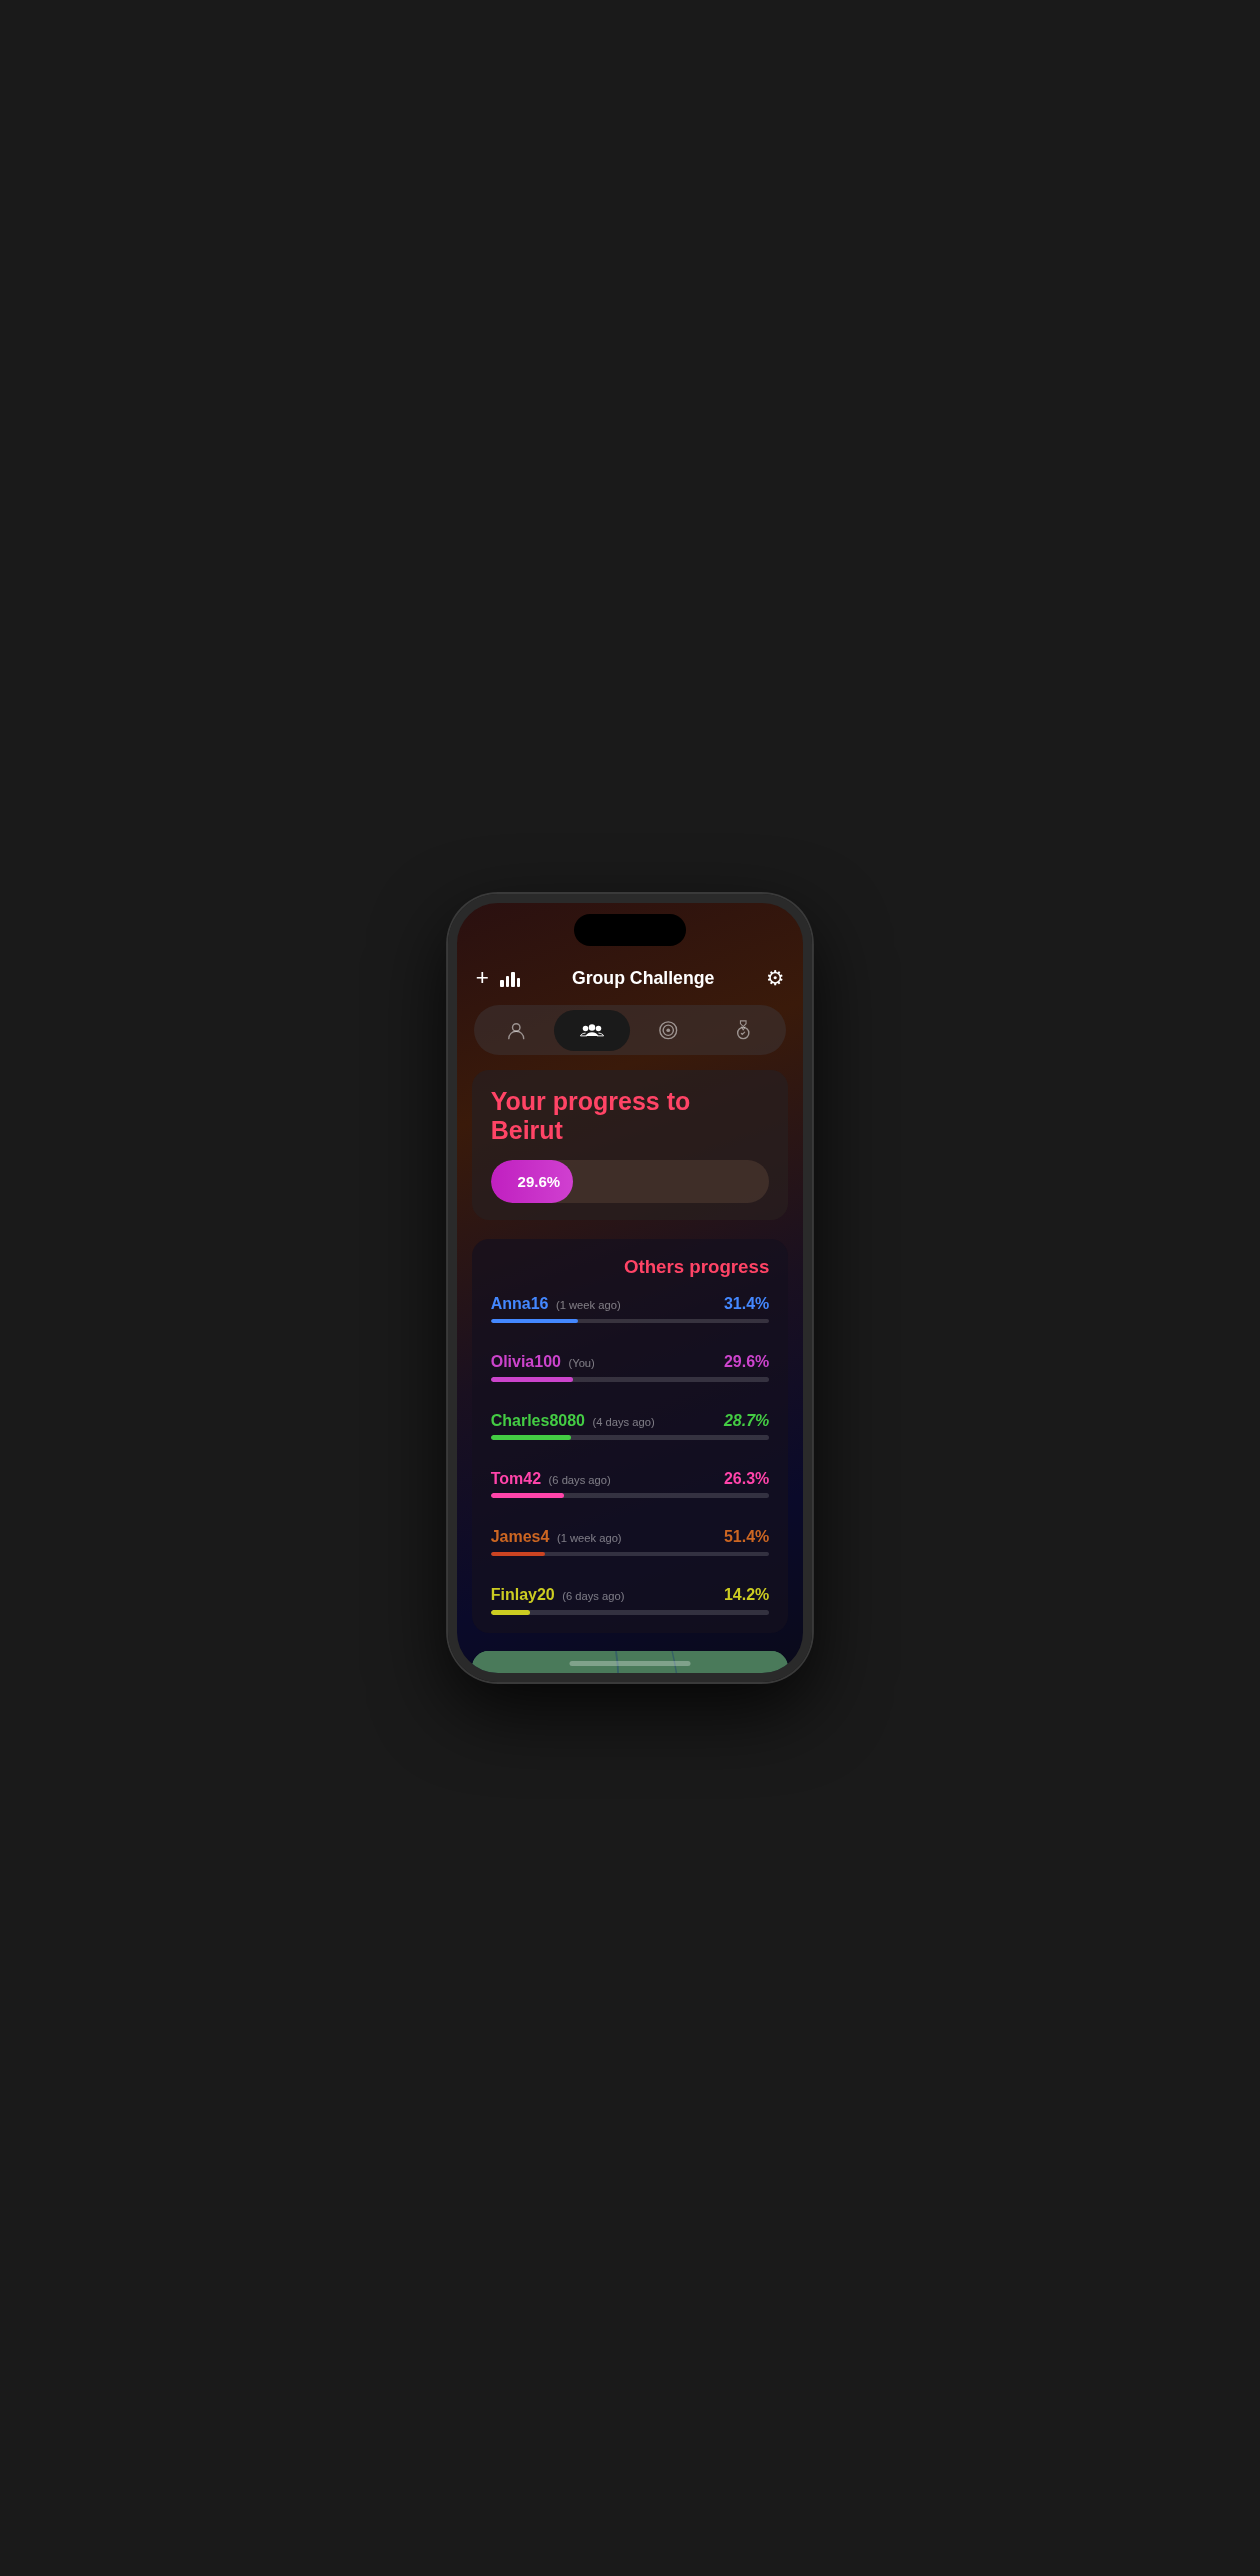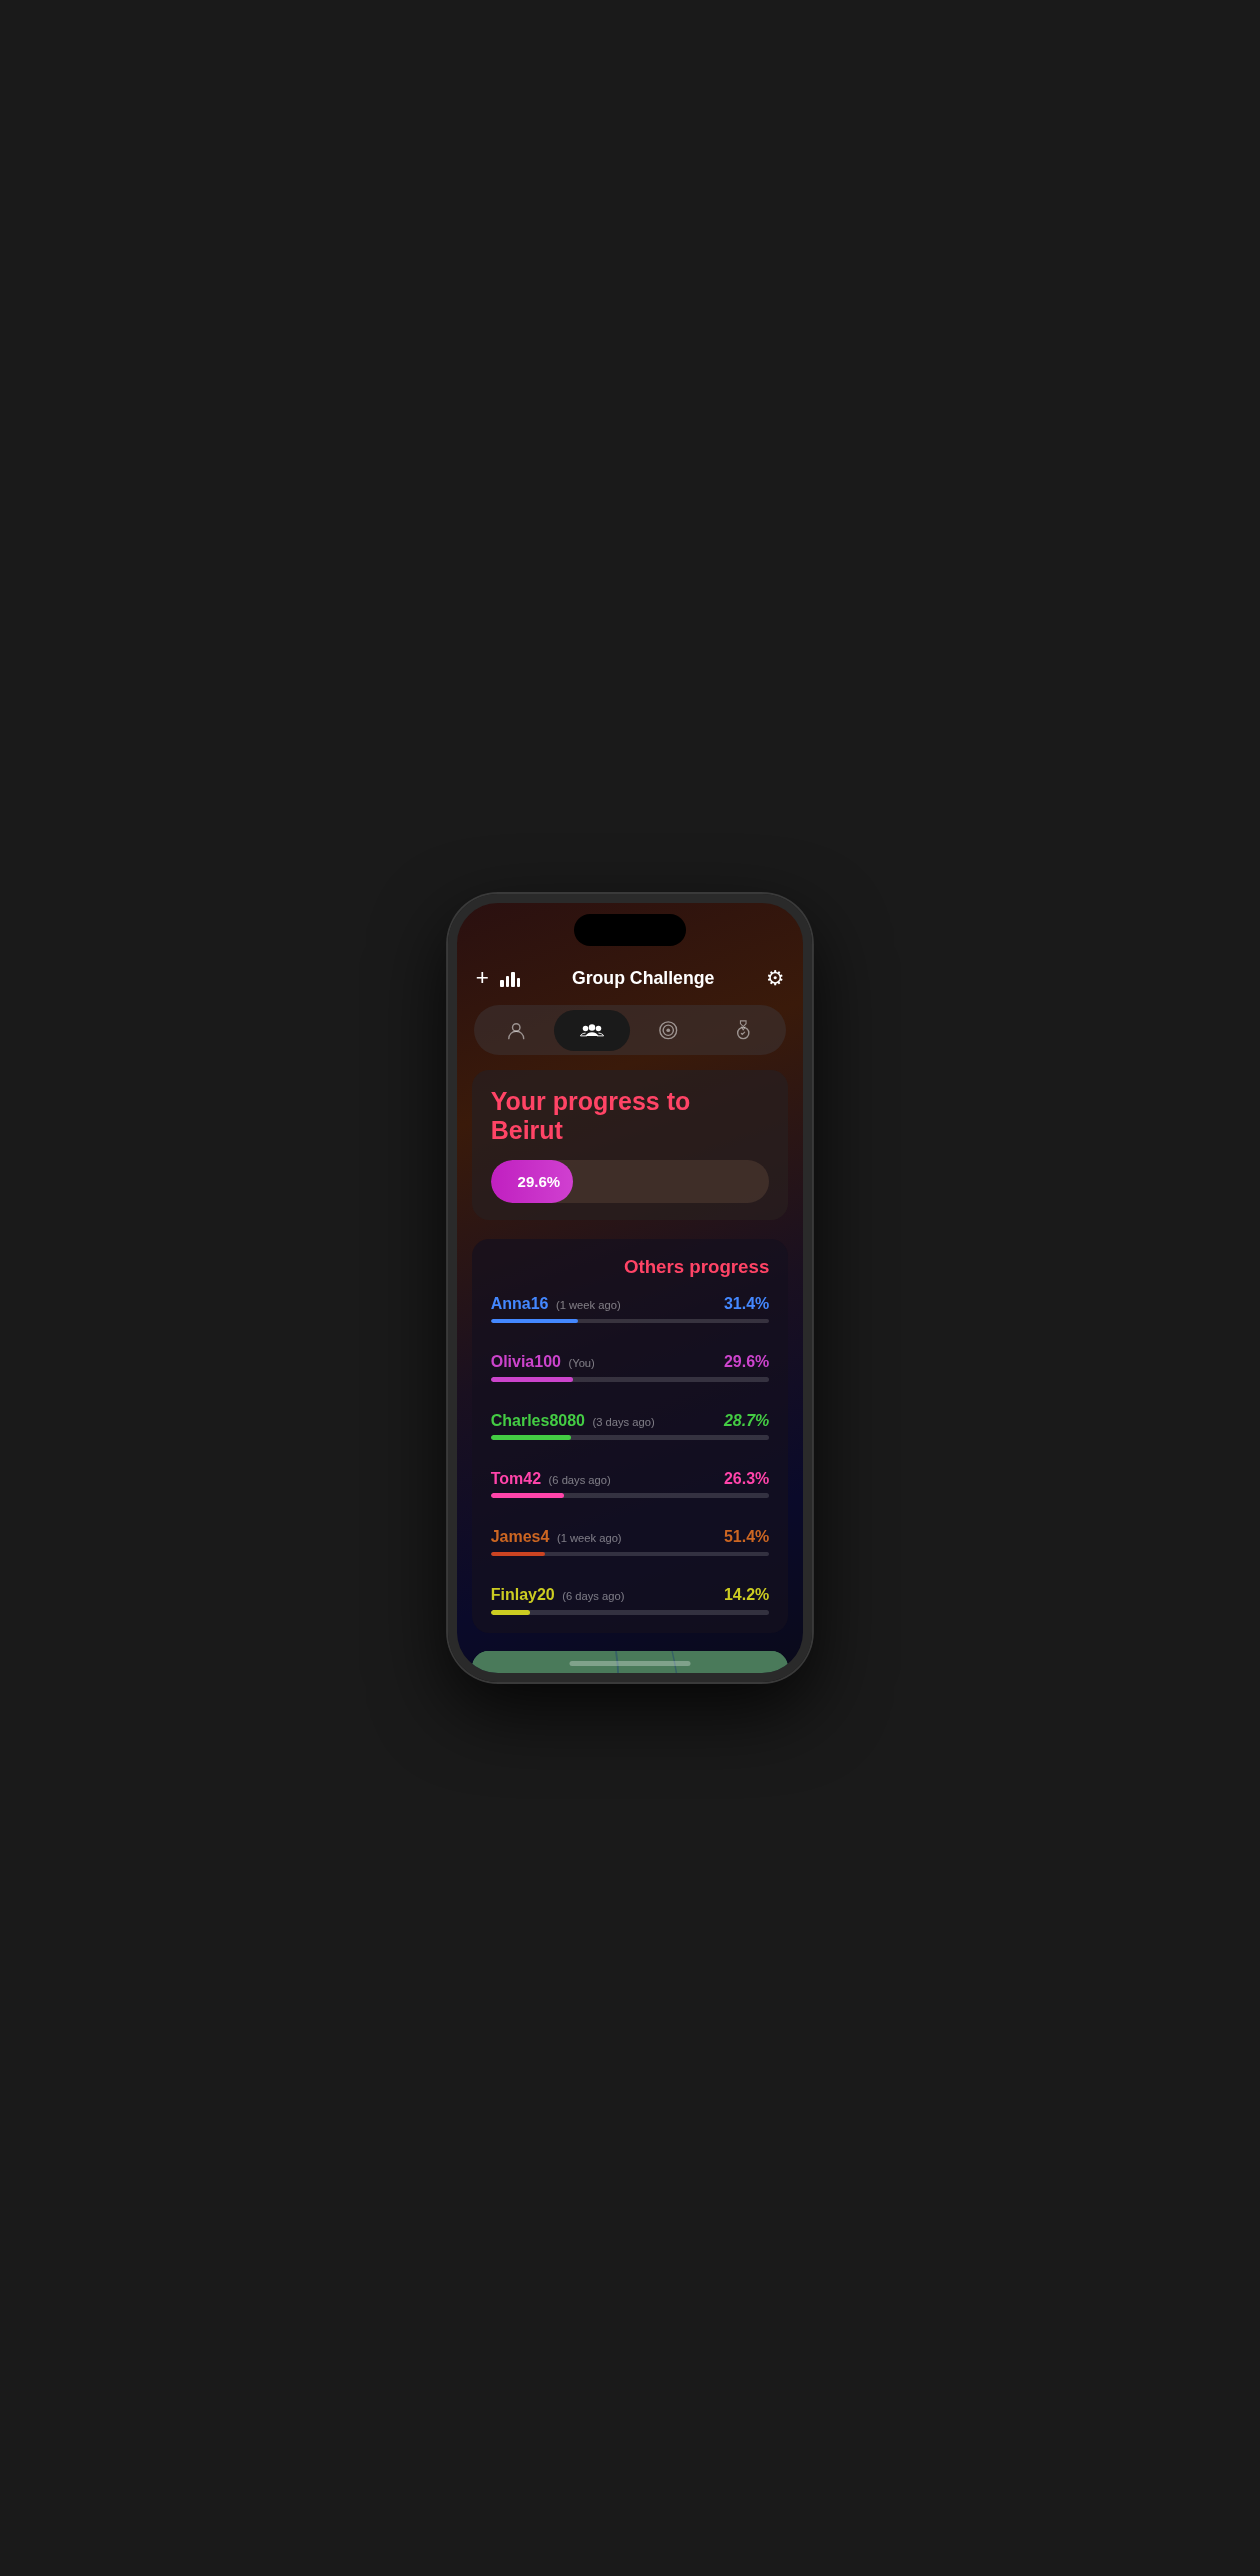--- a/index.html
+++ b/index.html
@@ -436,21 +436,21 @@
         </div>
         <div class="user-bar-outer">
           <div class="user-bar-fill" style="width: 29.6%; background: #cc44cc;"></div>
         </div>
       </div>
 
       <div class="user-row">
         <div class="user-row-header">
           <div class="user-name-group">
             <span class="user-name" style="color: #44cc44;">Charles8080</span>
-            <span class="user-meta">(3 days ago)</span>
+            <span class="user-meta">(4 days ago)</span>
           </div>
           <span class="user-percent" style="color: #44cc44; font-style: italic;">28.7%</span>
         </div>
         <div class="user-bar-outer">
           <div class="user-bar-fill" style="width: 28.7%; background: #44cc44;"></div>
         </div>
       </div>
 
       <div class="user-row">
         <div class="user-row-header">

